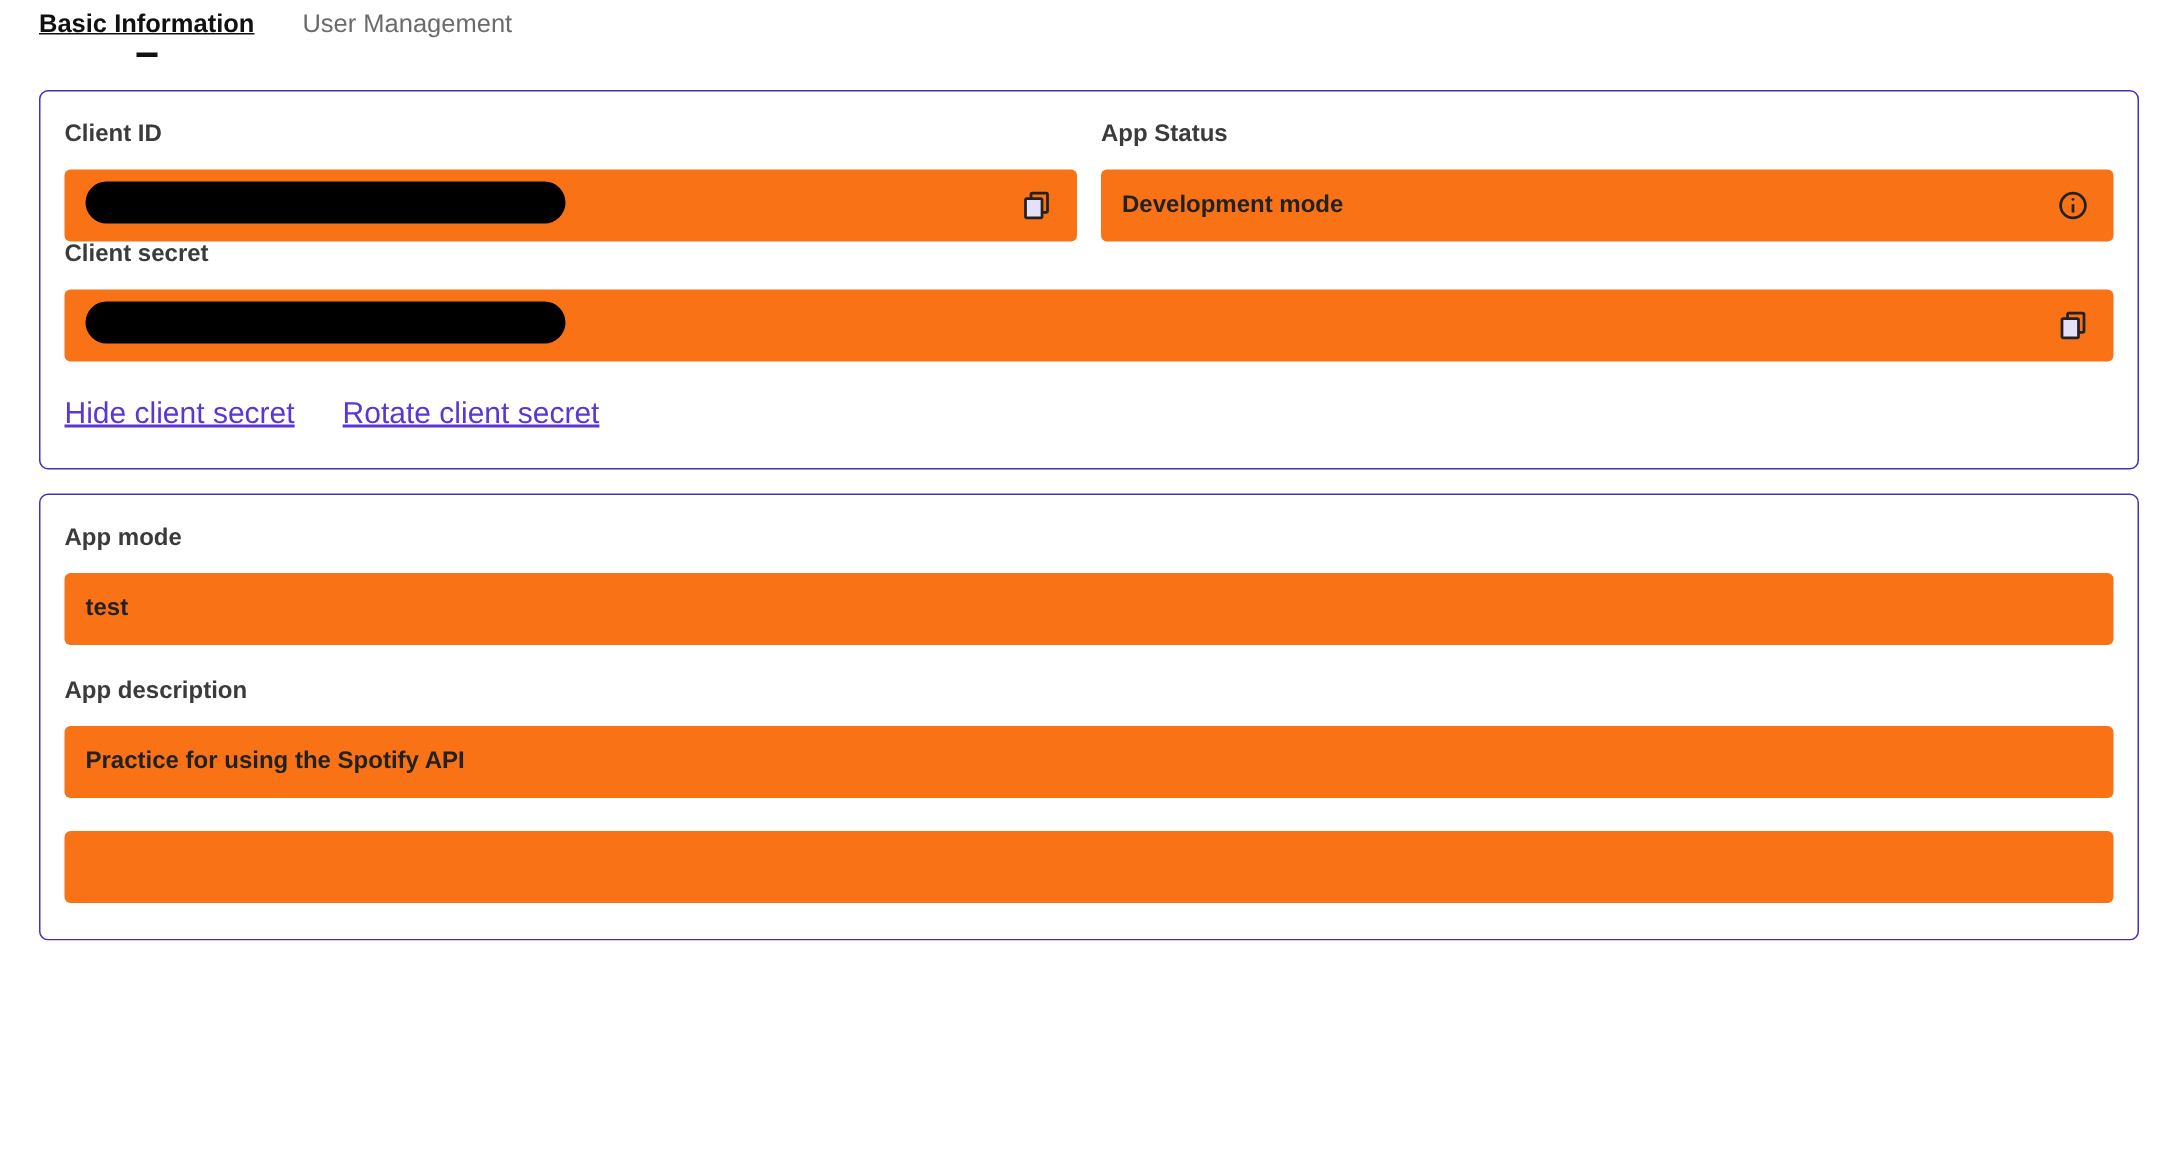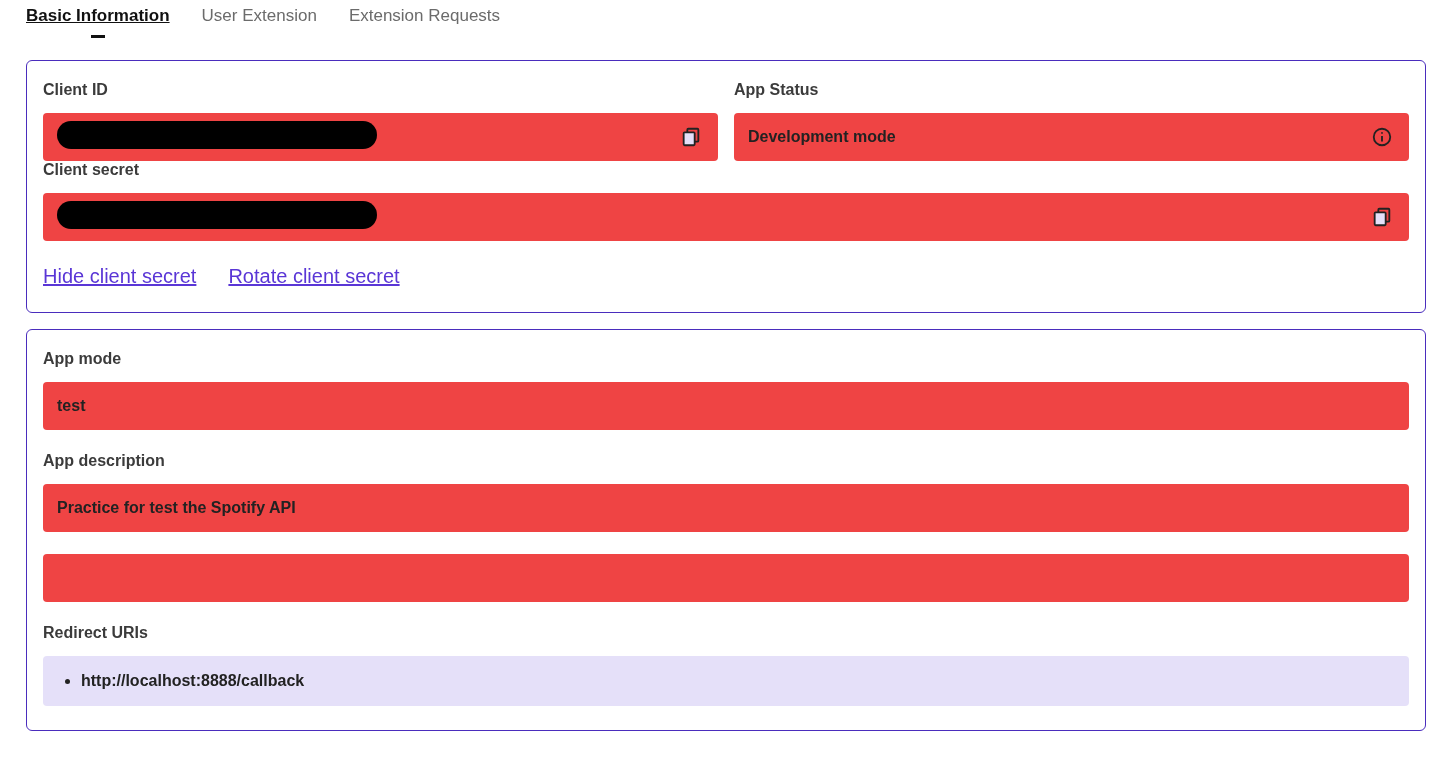--- a/index.html
+++ b/index.html
@@ -57,21 +57,21 @@
     flex-direction: column;
     flex: 1;
   }
   .label {
     font-size: 16px;
     font-weight: 600;
     color: #3b3b3b;
     margin-bottom: 14px;
   }
   .field {
-    background: #ef4444;
+    background: #f97316;
     border-radius: 4px;
     min-height: 48px;
     display: flex;
     align-items: center;
     padding: 0 14px;
     font-size: 16px;
     font-weight: 700;
     color: #222;
     position: relative;
   }
@@ -120,24 +120,21 @@
   svg { display: block; }
 </style>
 </head>
 <body>
 
 <div class="tabs">
   <div class="tab active">
     <span>Basic Information</span>
   </div>
   <div class="tab">
-    <span>User Extension</span>
-  </div>
-  <div class="tab">
-    <span>Extension Requests</span>
+    <span>User Management</span>
   </div>
 </div>
 
 <div class="panel">
   <div class="row">
     <div class="col">
       <div class="label">Client ID</div>
       <div class="field">
         <span class="value">
           <span class="secret-blotch"></span>
@@ -191,32 +188,24 @@
   <div class="section">
     <div class="label">App mode</div>
     <div class="field">
       <span class="value">test</span>
     </div>
   </div>
 
   <div class="section">
     <div class="label">App description</div>
     <div class="field">
-      <span class="value">Practice for test the Spotify API</span>
+      <span class="value">Practice for using the Spotify API</span>
     </div>
   </div>
 
   <div class="section">
     <div class="field">
       <span class="value"></span>
     </div>
   </div>
 
-  <div class="section">
-    <div class="label">Redirect URIs</div>
-    <div class="redirect-list">
-      <ul id="redirect-list">
-          <li>http://localhost:8888/callback</li>
-        </ul>
-    </div>
-  </div>
 
 </div>
 
 </body></html>

